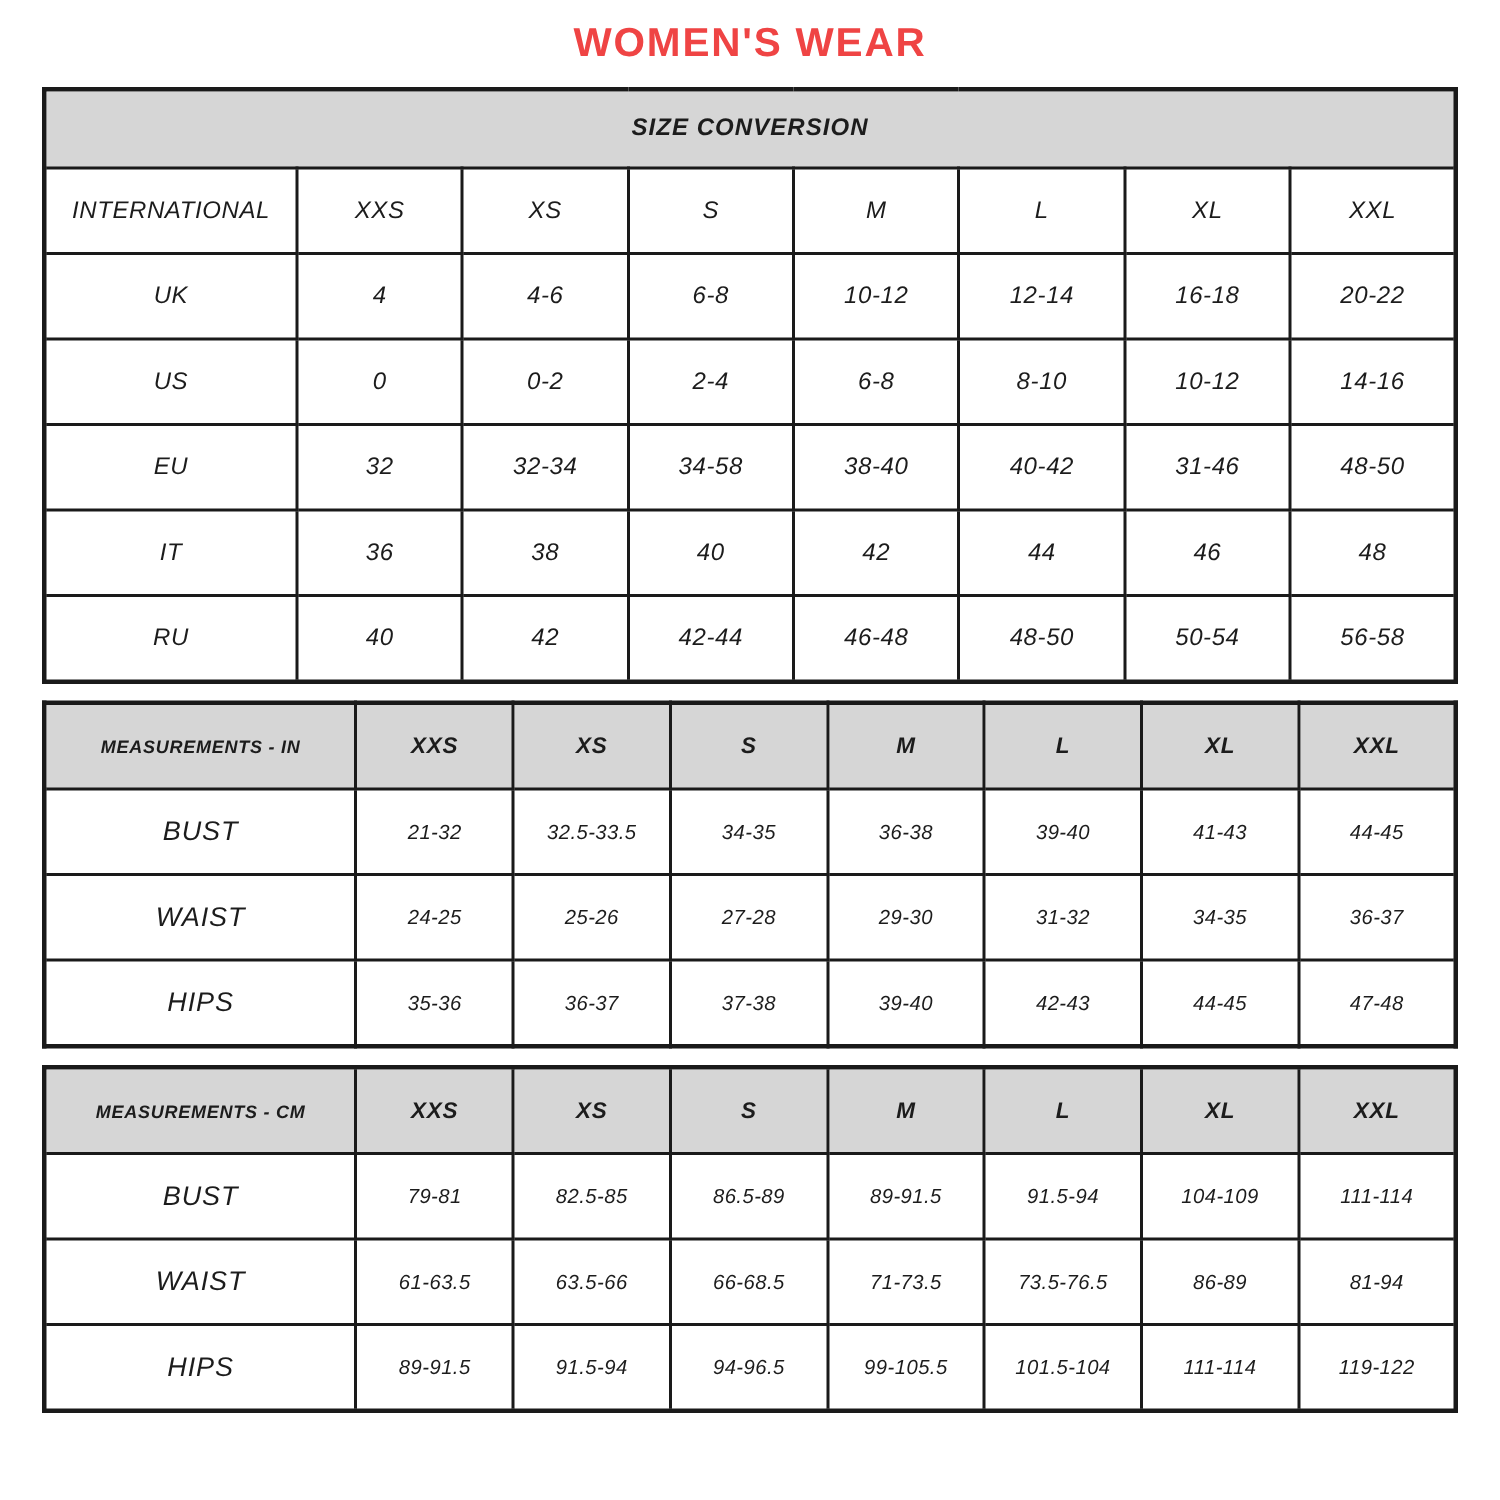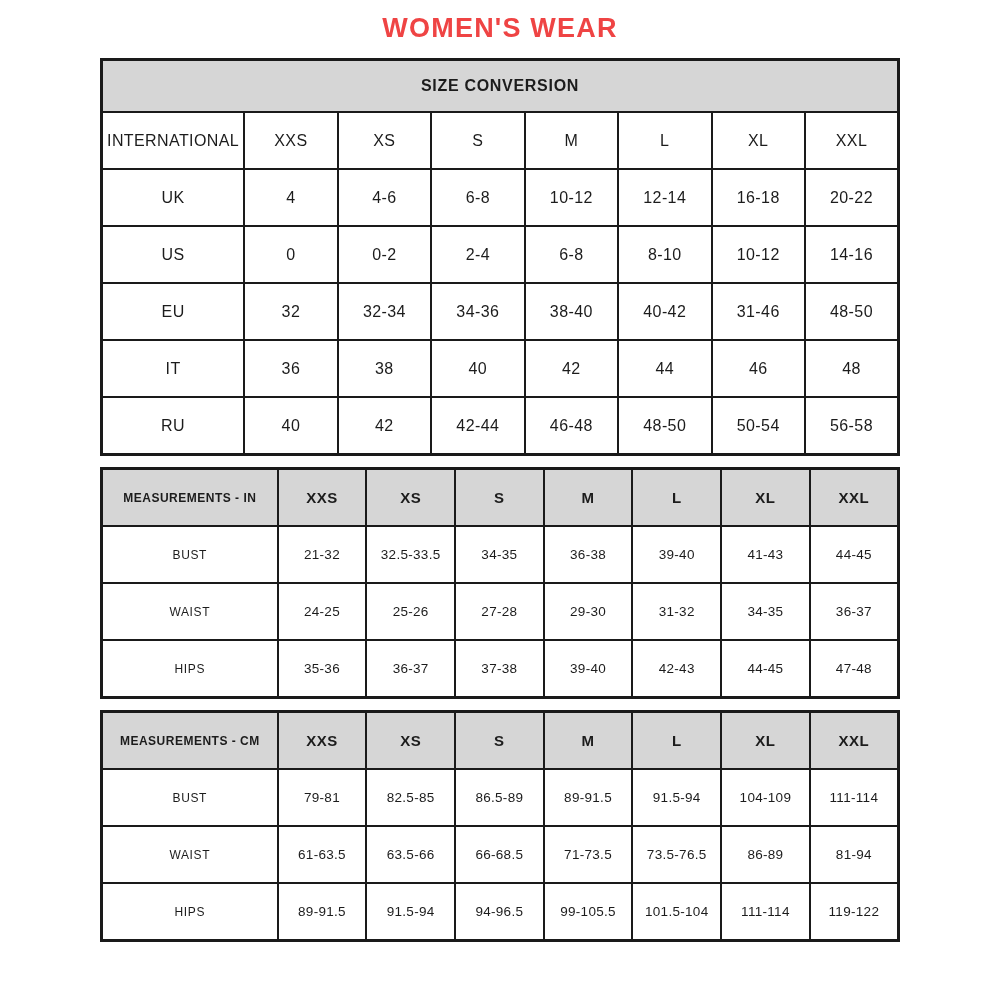--- a/index.html
+++ b/index.html
@@ -12,44 +12,45 @@
   body{
     width:1000px;height:1000px;box-sizing:border-box;overflow:hidden;
     font-family:"Liberation Sans",sans-serif;color:var(--ink);
     padding-top:13px;
   }
   .page-title{
     margin:0 0 14px 0;text-align:center;
     font-size:27px;font-weight:700;letter-spacing:1.2px;color:#ef4444;
   }
   table.size-table{
-    width:800px;margin:0 auto 11px auto;
+    width:944px;margin:0 auto 11px auto;
     border-collapse:collapse;table-layout:fixed;
     border:3px solid var(--line);
     background:var(--paper);
+    font-style:italic;
   }
   table.size-table td{
     border:2px solid var(--line);
     text-align:center;vertical-align:middle;
     padding:0;overflow:hidden;white-space:nowrap;
     color:var(--ink);
   }
   
   #table-size-conversion td{height:55px;font-size:16px;letter-spacing:.4px;}
   #table-size-conversion td.banner{
     height:50px;background:var(--hdr-bg);
     font-weight:700;font-size:16px;letter-spacing:.7px;
   }
   
   .measure-table td{height:55px;font-size:13.5px;letter-spacing:.3px;}
   .measure-table td.hdr{
     background:var(--hdr-bg);font-weight:700;font-size:15px;letter-spacing:.5px;
   }
   .measure-table td.hdr.row-label-hdr{font-size:12px;}
-  .measure-table td.row-label{font-size:12px;letter-spacing:.6px;}
+  .measure-table td.row-label{font-size:18px;letter-spacing:.6px;}
 </style>
 </head>
 <body>
 
 <h1 class="page-title">WOMEN'S WEAR</h1>
 
 <table class="size-table" id="table-size-conversion">
   <colgroup>
     <col style="width:17.9%">
     <col style="width:11.728%">
@@ -91,21 +92,21 @@
         <td class="value-cell">2-4</td>
         <td class="value-cell">6-8</td>
         <td class="value-cell">8-10</td>
         <td class="value-cell">10-12</td>
         <td class="value-cell">14-16</td>
       </tr>
       <tr>
         <td class="row-label">EU</td>
         <td class="value-cell">32</td>
         <td class="value-cell">32-34</td>
-        <td class="value-cell">34-36</td>
+        <td class="value-cell">34-58</td>
         <td class="value-cell">38-40</td>
         <td class="value-cell">40-42</td>
         <td class="value-cell">31-46</td>
         <td class="value-cell">48-50</td>
       </tr>
       <tr>
         <td class="row-label">IT</td>
         <td class="value-cell">36</td>
         <td class="value-cell">38</td>
         <td class="value-cell">40</td>

